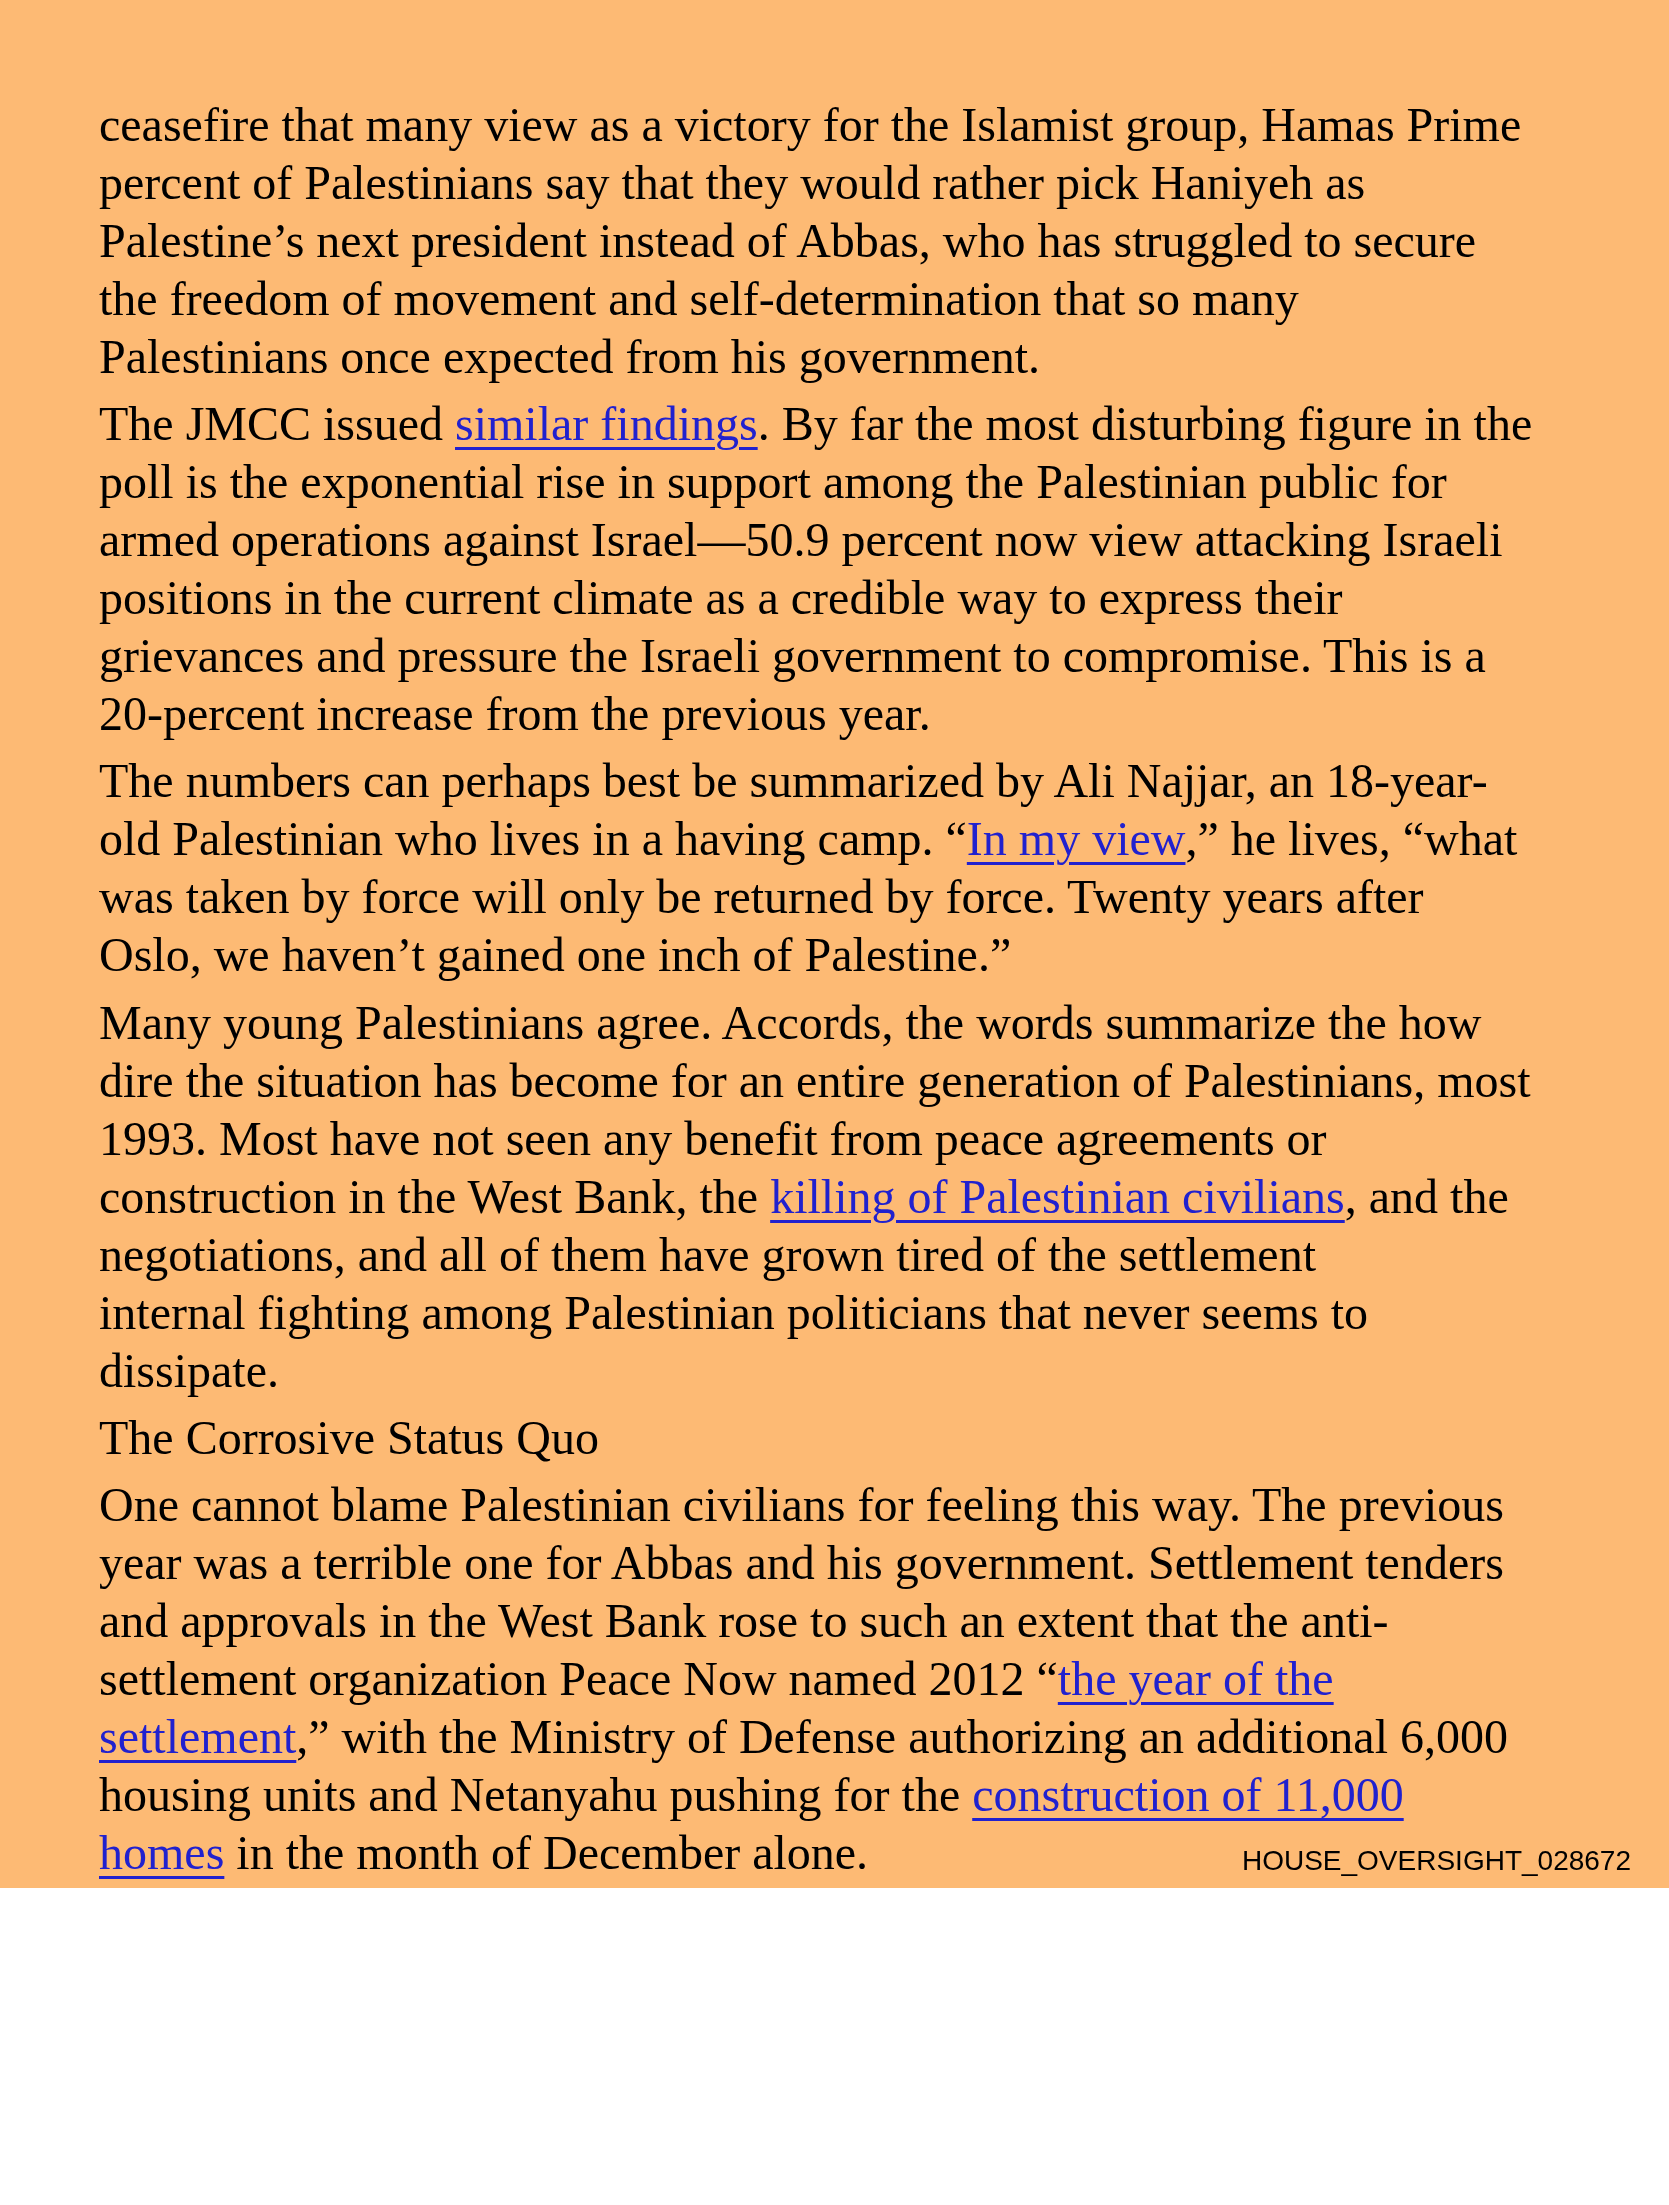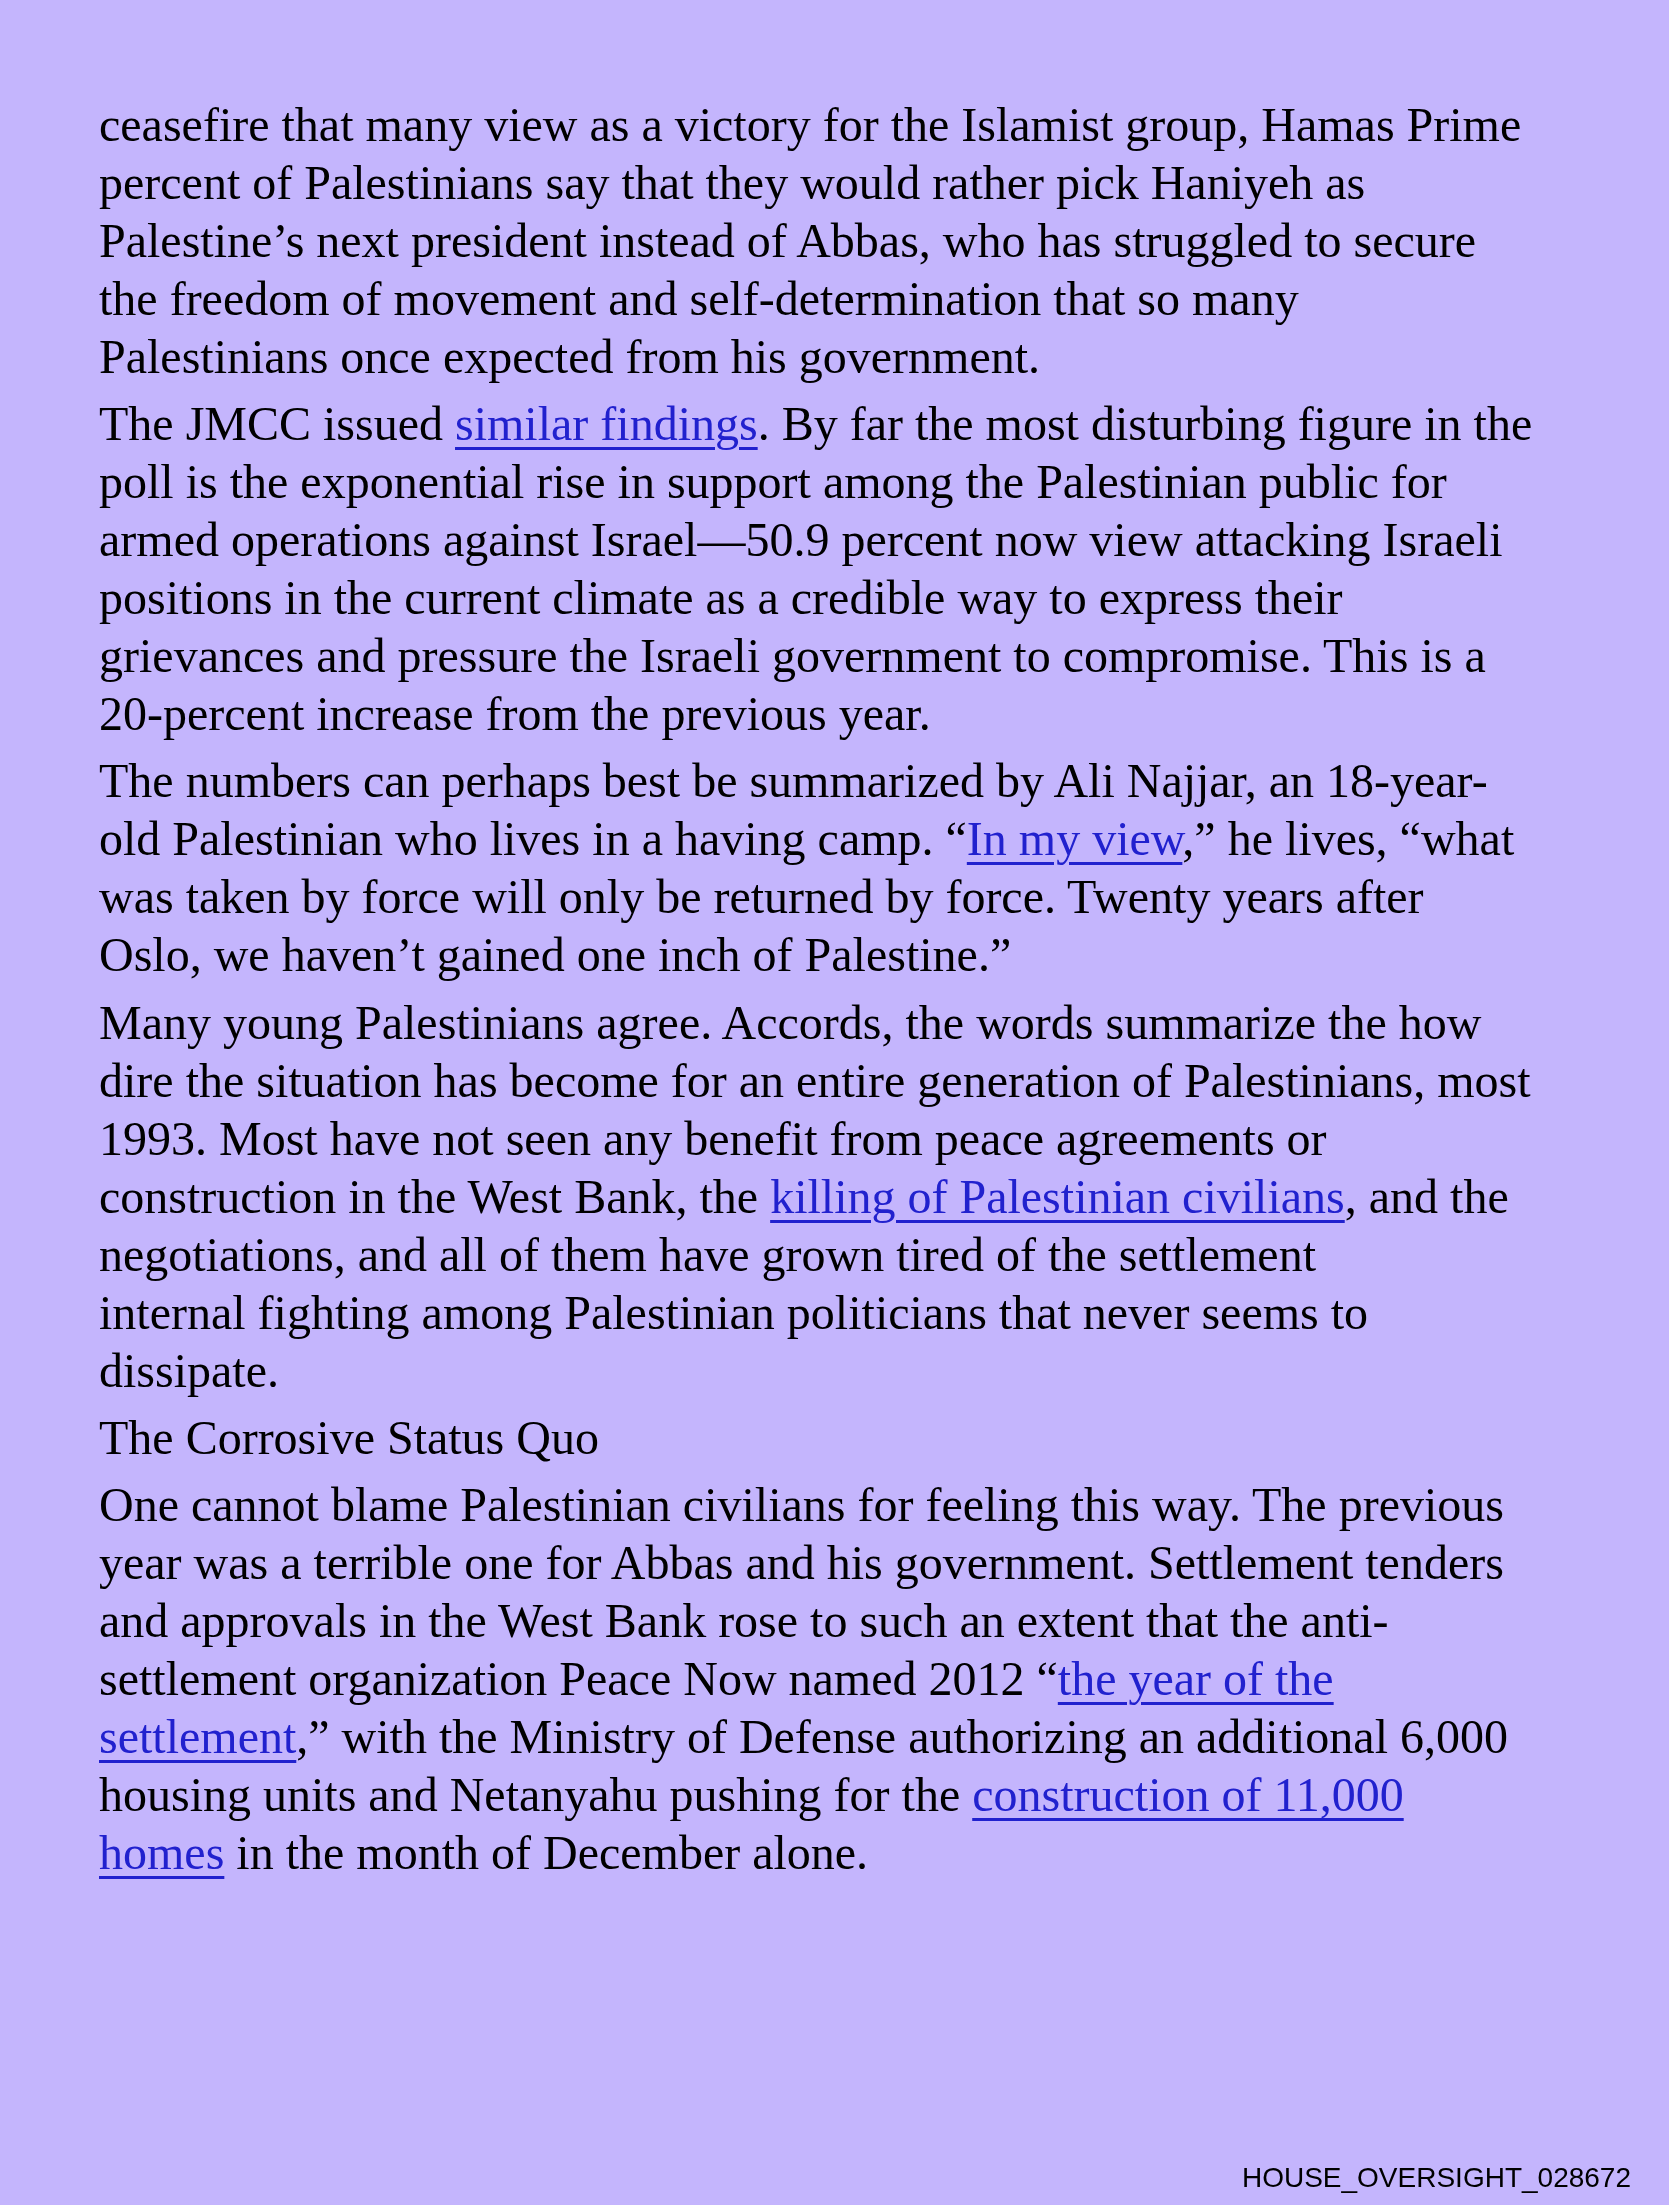--- a/index.html
+++ b/index.html
@@ -4,22 +4,22 @@
 <style>
   :root { --link-color: #2121CE; }
   html, body {
     margin: 0;
     padding: 0;
     background: #ffffff;
   }
   .page {
     position: relative;
     width: 1669px;
-    height: 2205px;
-    background: #c4b5fd;
+    height: 1888px;
+    background: #fdba74;
     overflow: hidden;
     color: #000000;
     font-family: "Liberation Serif", "DejaVu Serif", serif;
   }
   .content {
     position: absolute;
     left: 99px;
     top: 96px;
     width: 1486px;
   }
@@ -30,20 +30,21 @@
     font-size: 48px;
     line-height: 58px;
     white-space: pre;
   }
   .link {
     color: var(--link-color);
     text-decoration: underline;
     text-decoration-color: var(--link-color);
     text-decoration-thickness: 3.3px;
     text-underline-offset: 6.5px;
+    font-family: Liberation Serif, serif;
   }
   .footer {
     position: absolute;
     right: 38px;
     bottom: 13px;
     font-family: "Liberation Sans", "DejaVu Sans", sans-serif;
     font-size: 28px;
     line-height: 1;
     color: #000000;
   }

